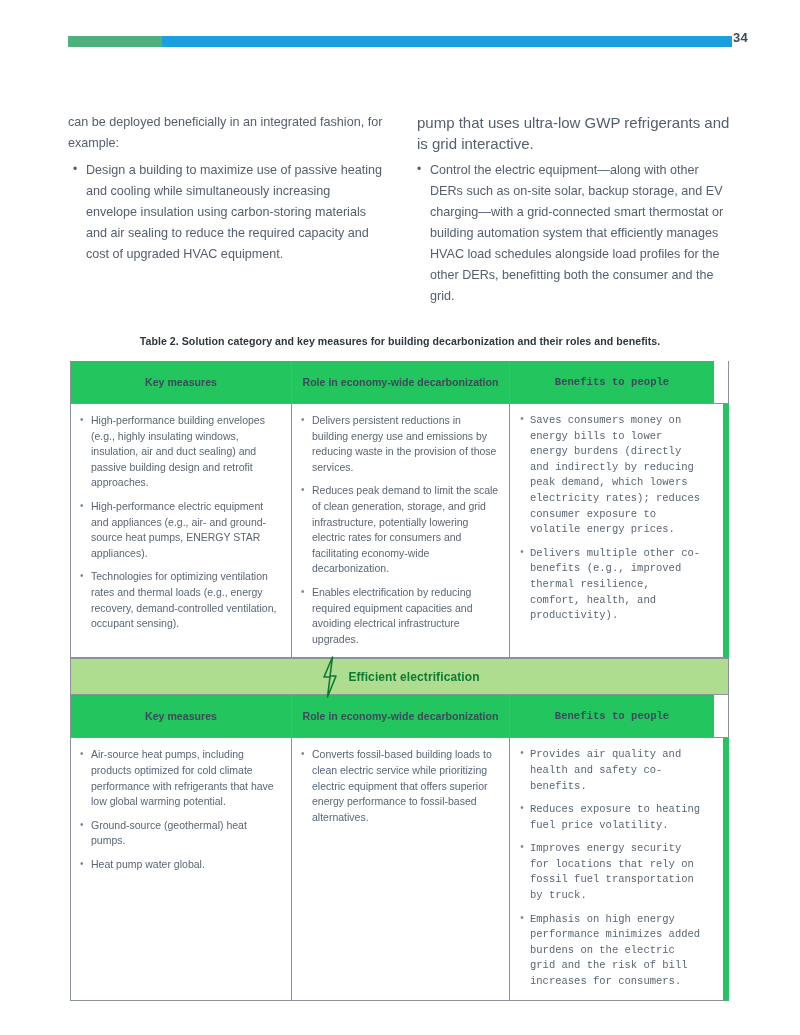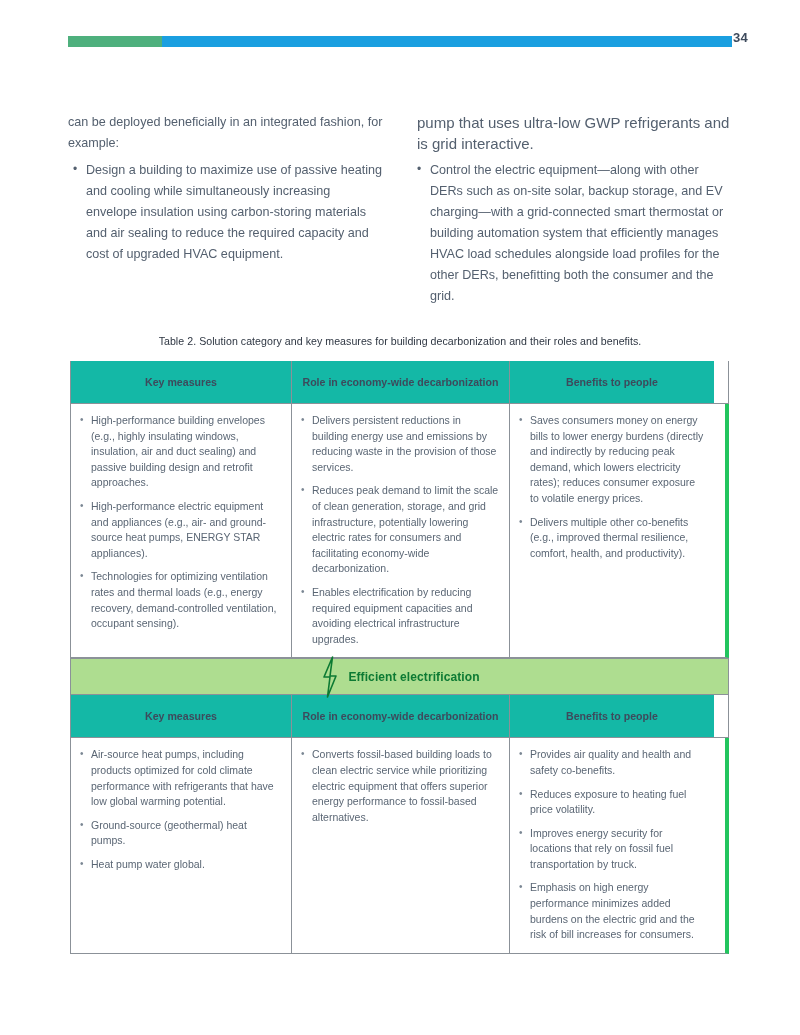--- a/index.html
+++ b/index.html
@@ -99,21 +99,21 @@
   }
 
   
   .table-caption {
     position: absolute;
     top: 335px;
     left: 70px;
     width: 660px;
     text-align: center;
     font-size: 10.6px;
-    font-weight: normal;
+    font-weight: bold;
     color: #2e3642;
     letter-spacing: 0.05px;
   }
 
   
   .solution-table {
     position: absolute;
     top: 361px;
     left: 70px;
     width: 659px;
@@ -150,55 +150,55 @@
   }
 
   .subhead-row {
     display: flex;
     border-left: 1px solid #8b9198;
     border-right: 1px solid #8b9198;
     border-bottom: 1px solid #8b9198;
     box-sizing: border-box;
   }
   .subhead-cell {
-    background: #14b8a6;
+    background: #22c55e;
     min-height: 42px;
     display: flex;
     align-items: center;
     justify-content: center;
     text-align: center;
     font-size: 10.6px;
     font-weight: bold;
     color: #3d4a5c;
     padding: 6px 8px;
     box-sizing: border-box;
     line-height: 15px;
   }
   .subhead-cell + .subhead-cell {
     border-left: 1px solid #8b9198;
   }
 
   .body-row {
     display: flex;
     border-left: 1px solid #8b9198;
-    border-right: 4px solid #22c55e;
+    border-right: 6px solid #22c55e;
     border-bottom: 1px solid #8b9198;
     box-sizing: border-box;
   }
   .body-cell {
     padding: 9px 10px 10px 8px;
     box-sizing: border-box;
     background: #ffffff;
   }
   .body-cell + .body-cell {
     border-left: 1px solid #8b9198;
   }
   .c1 { width: 220px; }
   .c2 { width: 218px; }
-  .c3 { width: 205px; }
+  .c3 { width: 205px; font-family: Liberation Mono, monospace; }
 
   ul.cell-list {
     list-style: none;
     margin: 0;
     padding: 0;
   }
   ul.cell-list > li {
     position: relative;
     padding-left: 12px;
     font-size: 10.5px;

